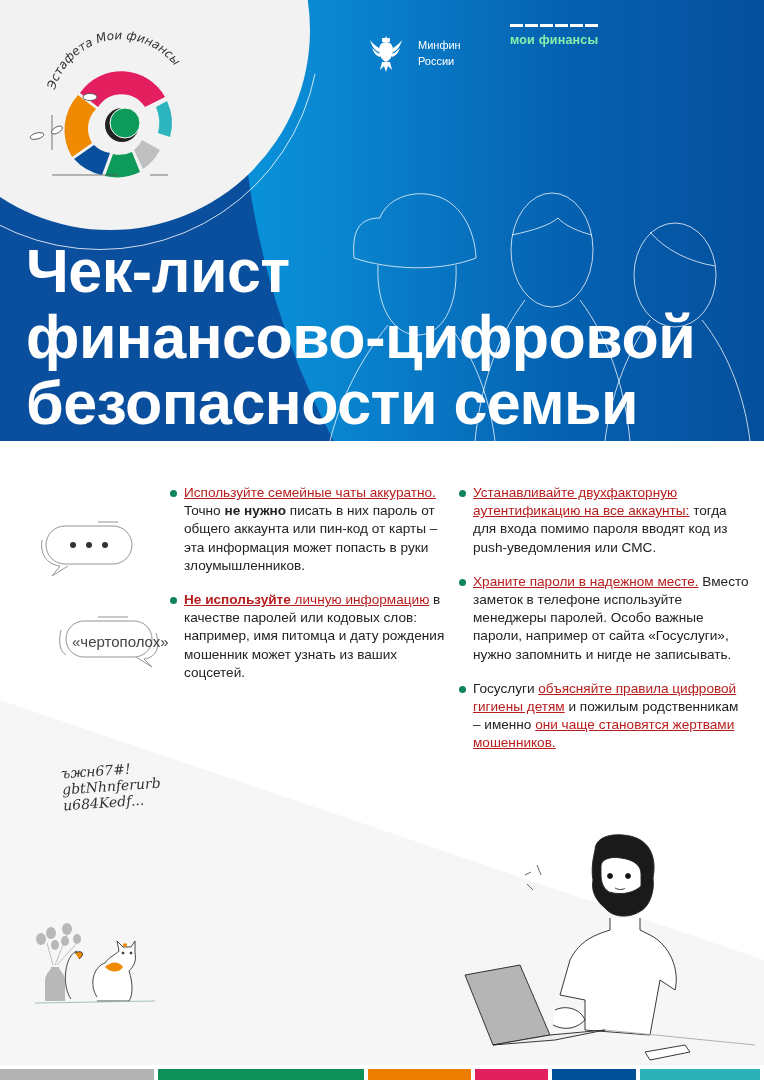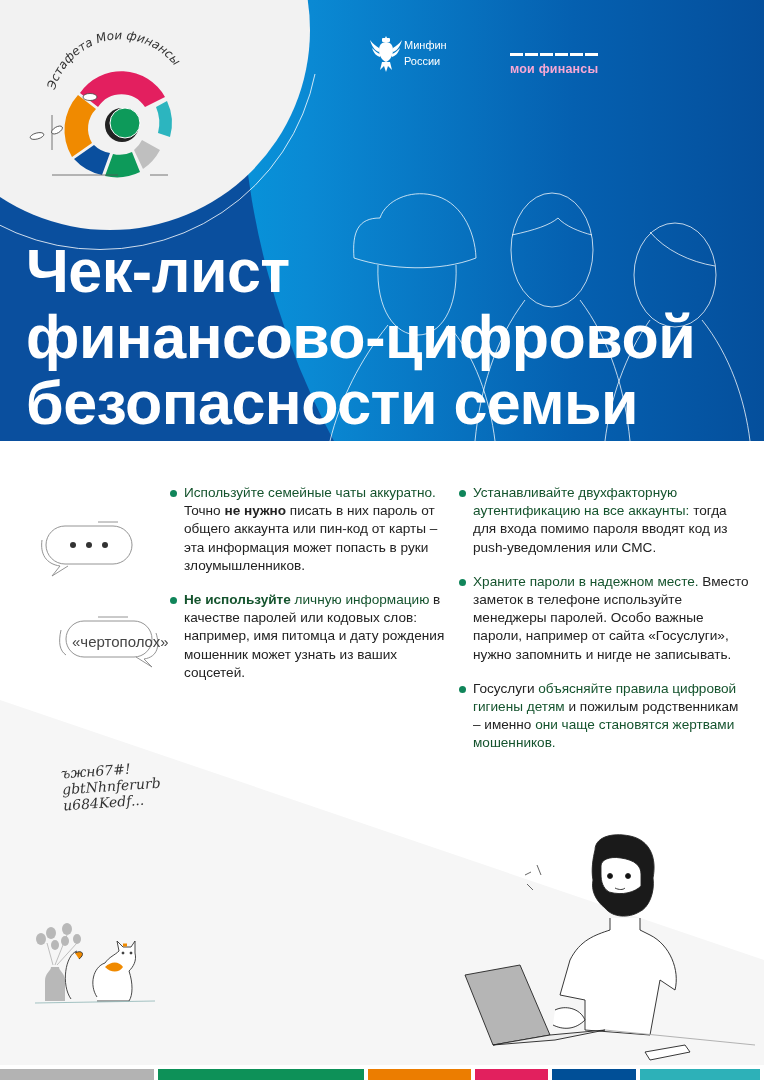--- a/index.html
+++ b/index.html
@@ -21,23 +21,23 @@
   }
   .hero-ring {
     position: absolute; left: -120px; top: -190px; width: 440px; height: 440px;
     border-radius: 50%; border: 1.5px solid rgba(255,255,255,0.8);
     clip-path: polygon(0 60%, 100% 60%, 100% 100%, 0 100%);
   }
   .people-svg { position: absolute; left: 300px; top: 140px; }
 
   .logo-area { position: absolute; left: 10px; top: 15px; width: 210px; height: 170px; }
 
-  .gov-logo { position: absolute; left: 368px; top: 32px; display: flex; align-items: center; }
+  .gov-logo { position: absolute; left: 368px; top: 32px; display: flex; align-items: center; gap: 14px; }
   .gov-text { color: #fff; font-size: 11px; line-height: 16px; font-family: "Liberation Sans", sans-serif; }
-  .mf-logo { position: absolute; left: 510px; top: 53px; color: #f9a8d4; }
+  .mf-logo { position: absolute; left: 510px; top: 24px; color: #86efac; }
   .mf-bar { display: flex; gap: 2px; margin-bottom: 6px; }
   .mf-bar span { display: block; width: 13px; height: 3px; background: #fff; }
   .mf-text { font-size: 12.5px; font-weight: bold; font-family: "Liberation Sans", sans-serif; letter-spacing: 0.2px; }
 
   .title {
     position: absolute; left: 26px; top: 238px; color: #fff;
     font-family: "Liberation Sans", sans-serif; font-weight: bold;
     font-size: 61px; line-height: 66px; letter-spacing: -0.5px;
   }
   .title div { white-space: nowrap; }
@@ -45,21 +45,21 @@
     position: absolute; left: 0; top: 0; width: 764px; height: 1080px;
     background: #f6f6f6;
     clip-path: polygon(0 700px, 764px 960px, 764px 1065px, 0 1065px);
   }
 
   .col { position: absolute; width: 290px; }
   .col-left { left: 170px; top: 484px; }
   .col-right { left: 459px; top: 484px; }
   .item { position: relative; padding-left: 14px; font-size: 13.6px; line-height: 18.2px; color: #222; margin-bottom: 16px; font-family: "Liberation Sans", sans-serif; }
   .item .bullet { position: absolute; left: 0; top: 6px; width: 7px; height: 7px; border-radius: 50%; background: #10855a; }
-  .hl { color: #14532d; }
+  .hl { color: #b91c1c; text-decoration: underline; }
   .b { font-weight: bold; }
 
   .bubble { position: absolute; }
   .pw-text { position: absolute; left: 62px; top: 762px; font-family: "DejaVu Serif", serif; font-style: italic; font-size: 14px; line-height: 16px; color: #333; transform: rotate(-4deg); }
 
   .stripes { position: absolute; left: 0; top: 1069px; width: 764px; height: 11px; display: flex; }
   .stripes span { display: block; height: 11px; margin-right: 4px; }
 </style>
 </head>
 <body>

